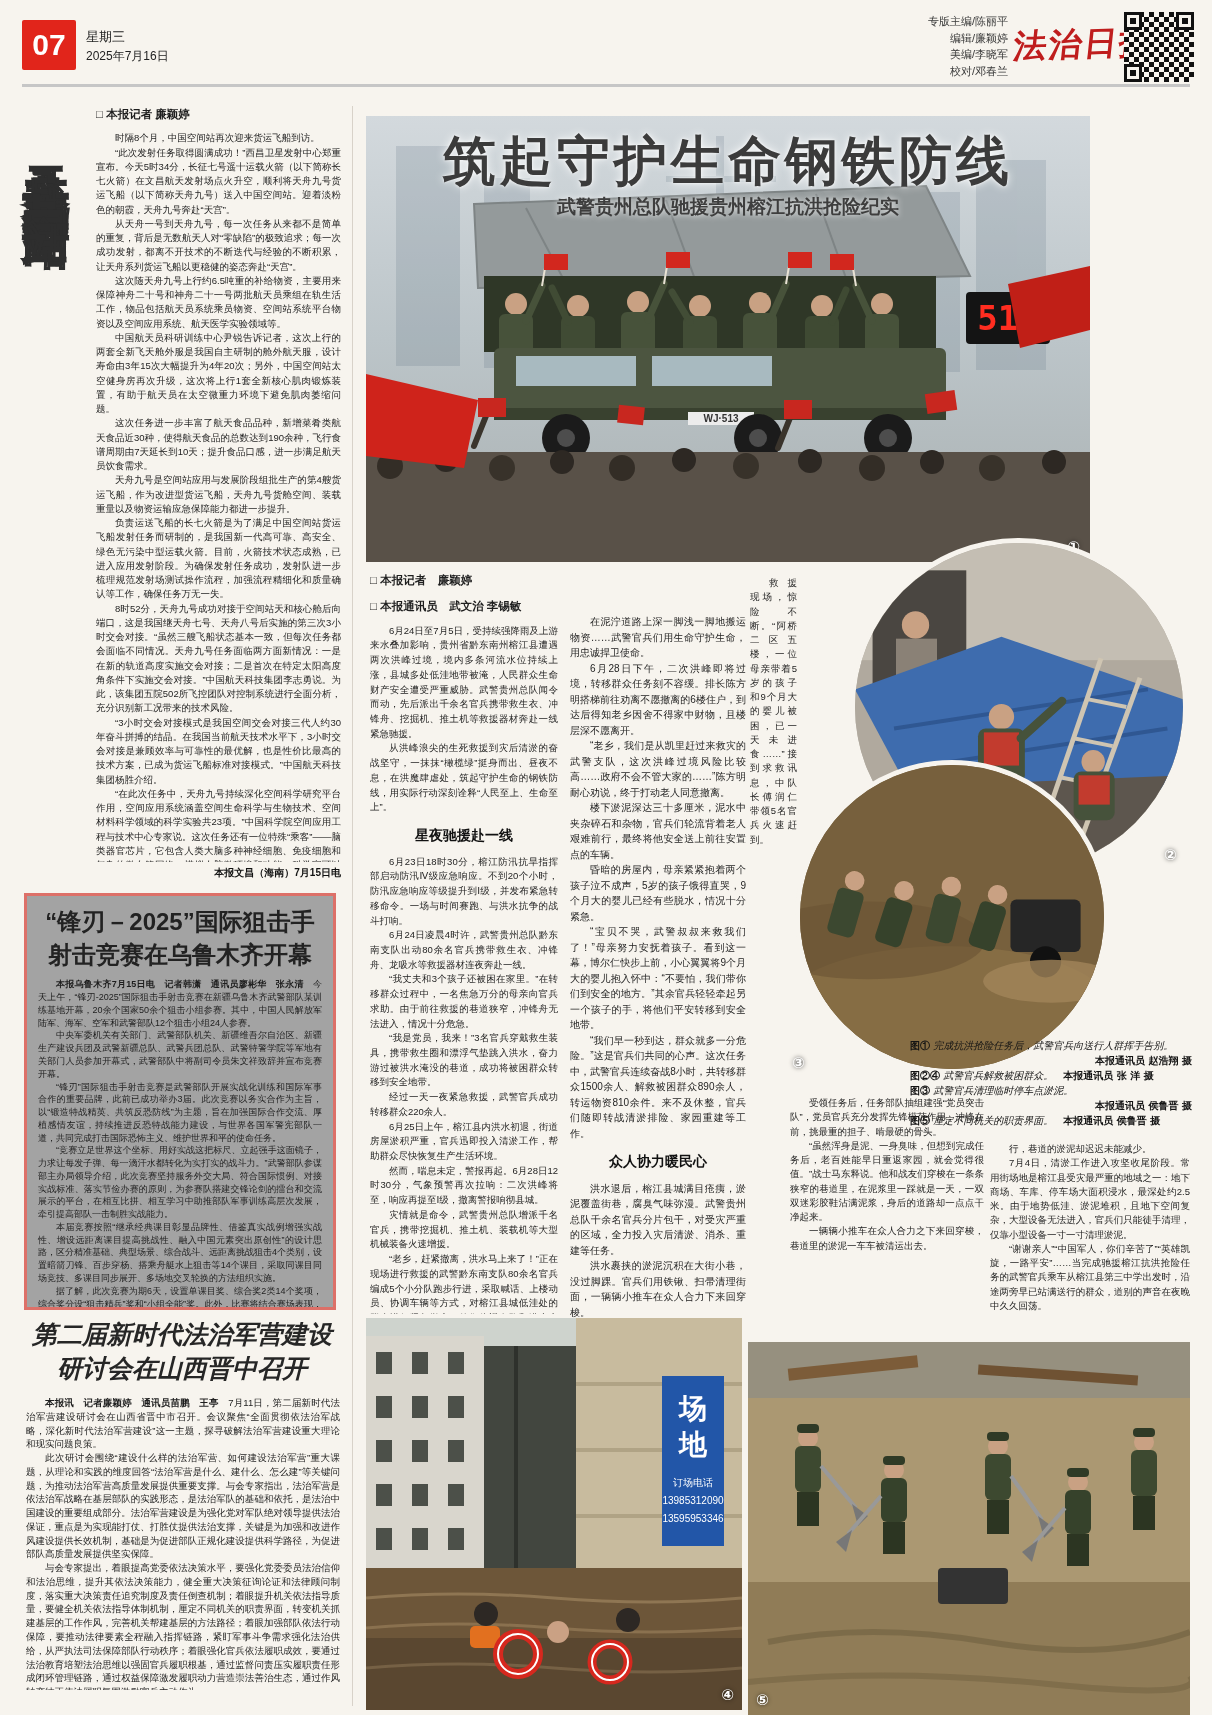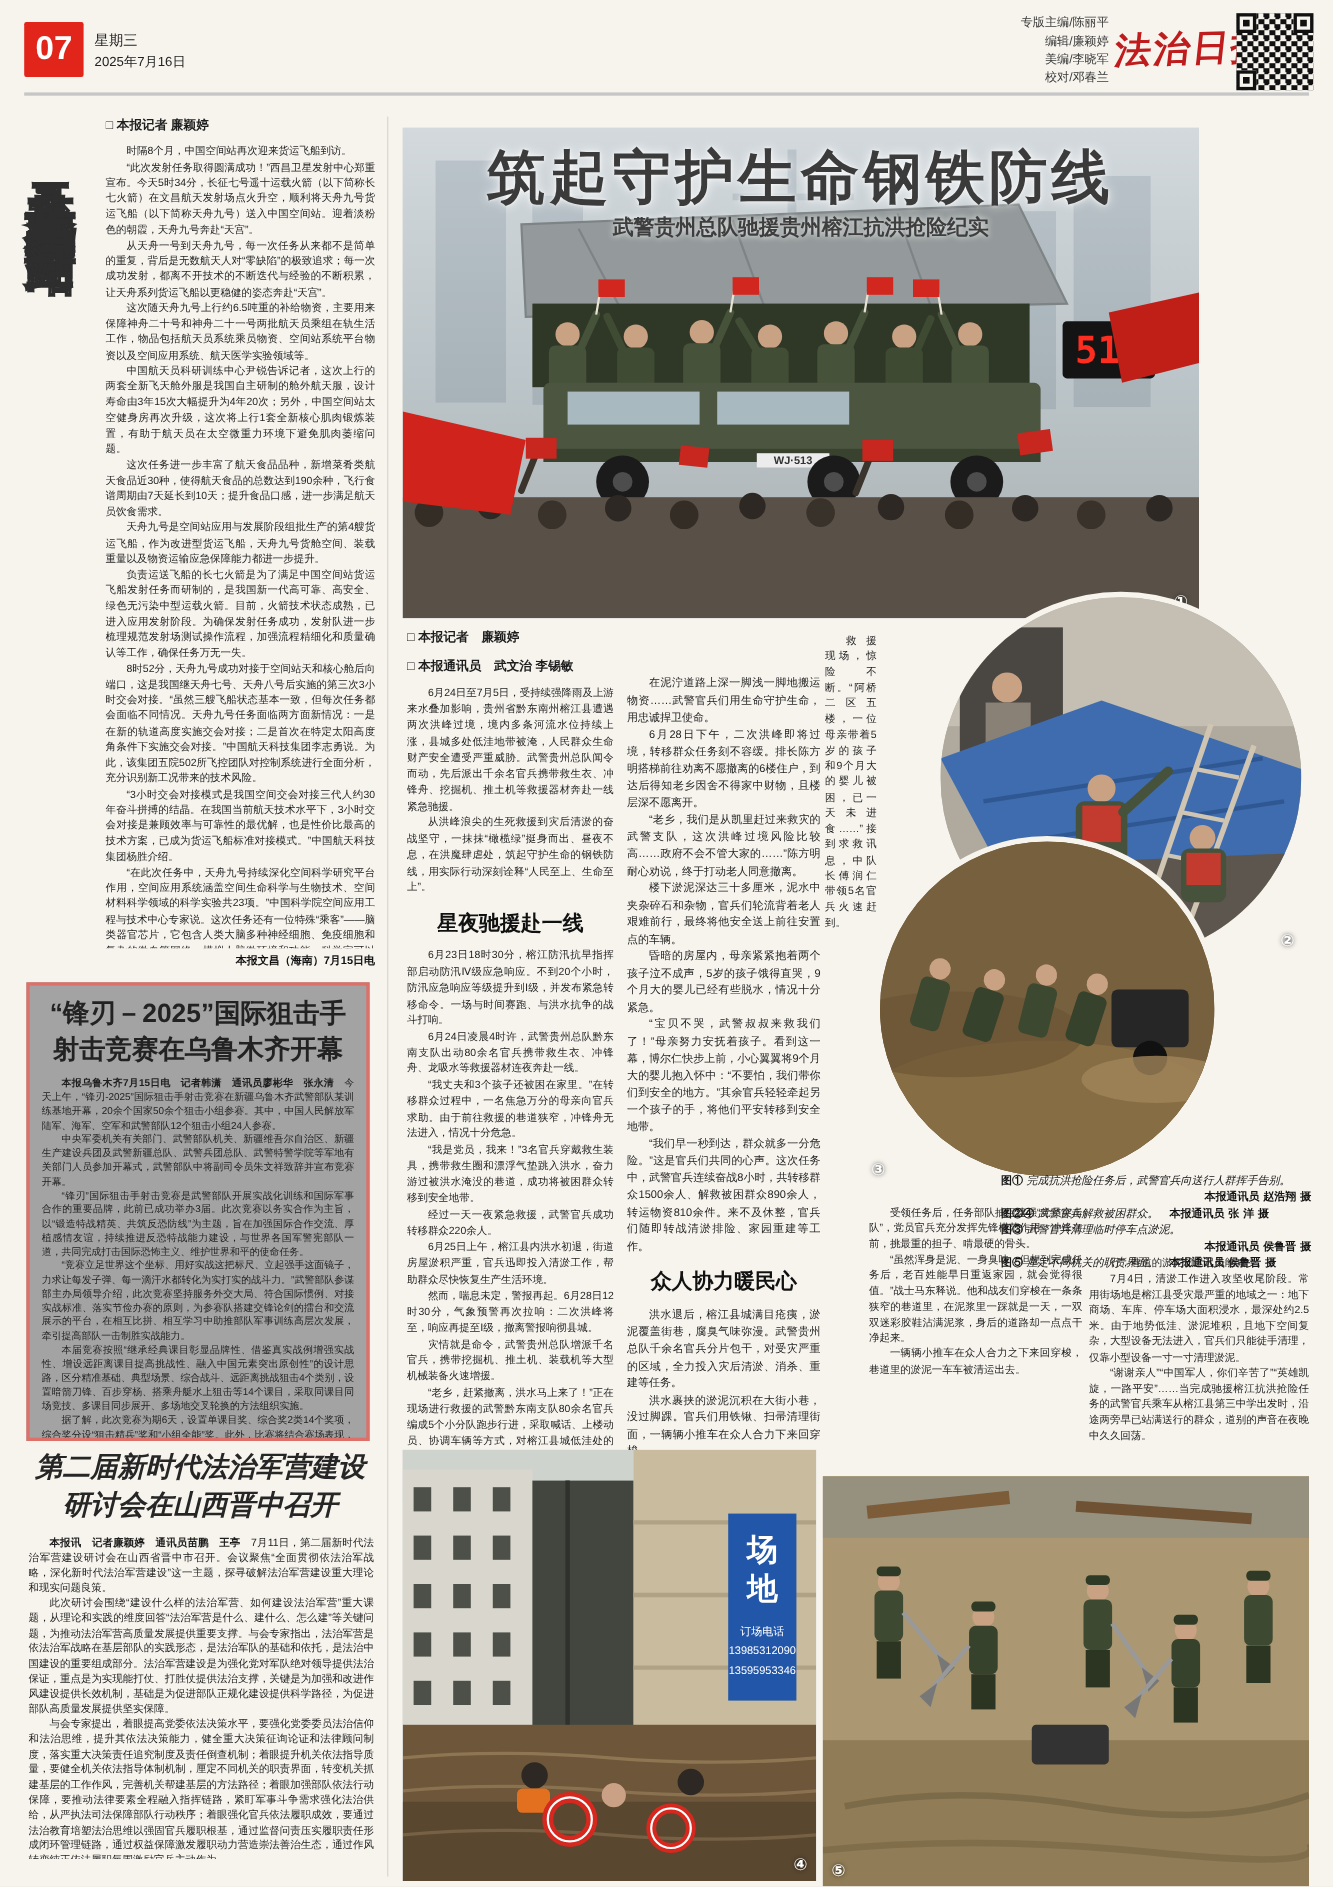--- a/index.html
+++ b/index.html
@@ -33,26 +33,26 @@
   .leadb{font-weight:bold;}
   .art3h{left:26px;top:1318px;width:312px;text-align:center;font-size:25px;font-weight:bold;line-height:1.35;color:#262626;font-style:italic;}
   .art3{left:26px;top:1396px;width:314px;height:294px;overflow:hidden;font-size:9.5px;line-height:1.45;}
   
   .photo1{left:366px;top:116px;width:724px;height:446px;background:linear-gradient(180deg,#d3d9dd,#bcc5c9 50%,#a9b0b1);overflow:hidden;}
   .f-headline{left:0;top:10px;width:100%;text-align:center;font-size:53px;font-weight:800;color:#3b3b3b;letter-spacing:4px;text-shadow:0 0 10px rgba(255,255,255,.95),0 0 3px rgba(255,255,255,.9);}
   .f-subhead{left:0;top:78px;width:100%;text-align:center;font-size:19px;font-weight:bold;color:#3e3e3e;text-shadow:0 0 6px rgba(255,255,255,.9);}
   .pnum{position:absolute;color:#fff;font-size:15px;font-weight:bold;text-shadow:0 0 4px rgba(0,0,0,.85);}
   .colA{left:370px;top:572px;width:188px;height:742px;overflow:hidden;font-size:9.5px;line-height:1.55;}
   .colB{left:570px;top:572px;width:176px;height:742px;overflow:hidden;font-size:10px;line-height:1.55;margin-top:42px;}
-  .colhead{text-align:center;font-weight:bold;font-size:19px;margin:10px 0 8px 0 !important;text-indent:0 !important;color:#111;}
+  .colhead{text-align:center;font-weight:bold;font-size:14px;margin:10px 0 8px 0 !important;text-indent:0 !important;color:#111;}
   .strip{left:750px;top:576px;width:47px;height:470px;overflow:hidden;font-size:9.5px;line-height:1.5;}
   .circ{border-radius:50%;overflow:hidden;border:5px solid #f7f4ee;box-sizing:border-box;}
   .circ2{left:850px;top:538px;width:338px;height:338px;background:#b7b1a7;}
   .circ3{left:795px;top:760px;width:314px;height:314px;background:#77603d;}
-  .captions{left:910px;top:1038px;width:282px;font-size:10px;line-height:1.5;color:#141414;margin-top:28px;}
+  .captions{left:910px;top:1038px;width:282px;font-size:10px;line-height:1.5;color:#141414;}
   .cap{font-family:"DejaVu Serif",serif;font-style:italic;margin:0;}
   .cap b{font-style:normal;}
   .cap .tag{font-weight:bold;}
   .cap-credit{text-align:right;font-weight:bold;font-style:normal;font-family:"DejaVu Serif",serif;}
   .rb1{left:790px;top:1096px;width:194px;height:242px;overflow:hidden;font-size:9.5px;line-height:1.5;}
   .rb2{left:990px;top:1142px;width:200px;height:196px;overflow:hidden;font-size:9.5px;line-height:1.5;}
   .photo4{left:366px;top:1318px;width:376px;height:392px;background:#cfd3cd;overflow:hidden;}
   .photo5{left:748px;top:1342px;width:442px;height:373px;background:#ab9872;overflow:hidden;}
 </style>
 </head>

